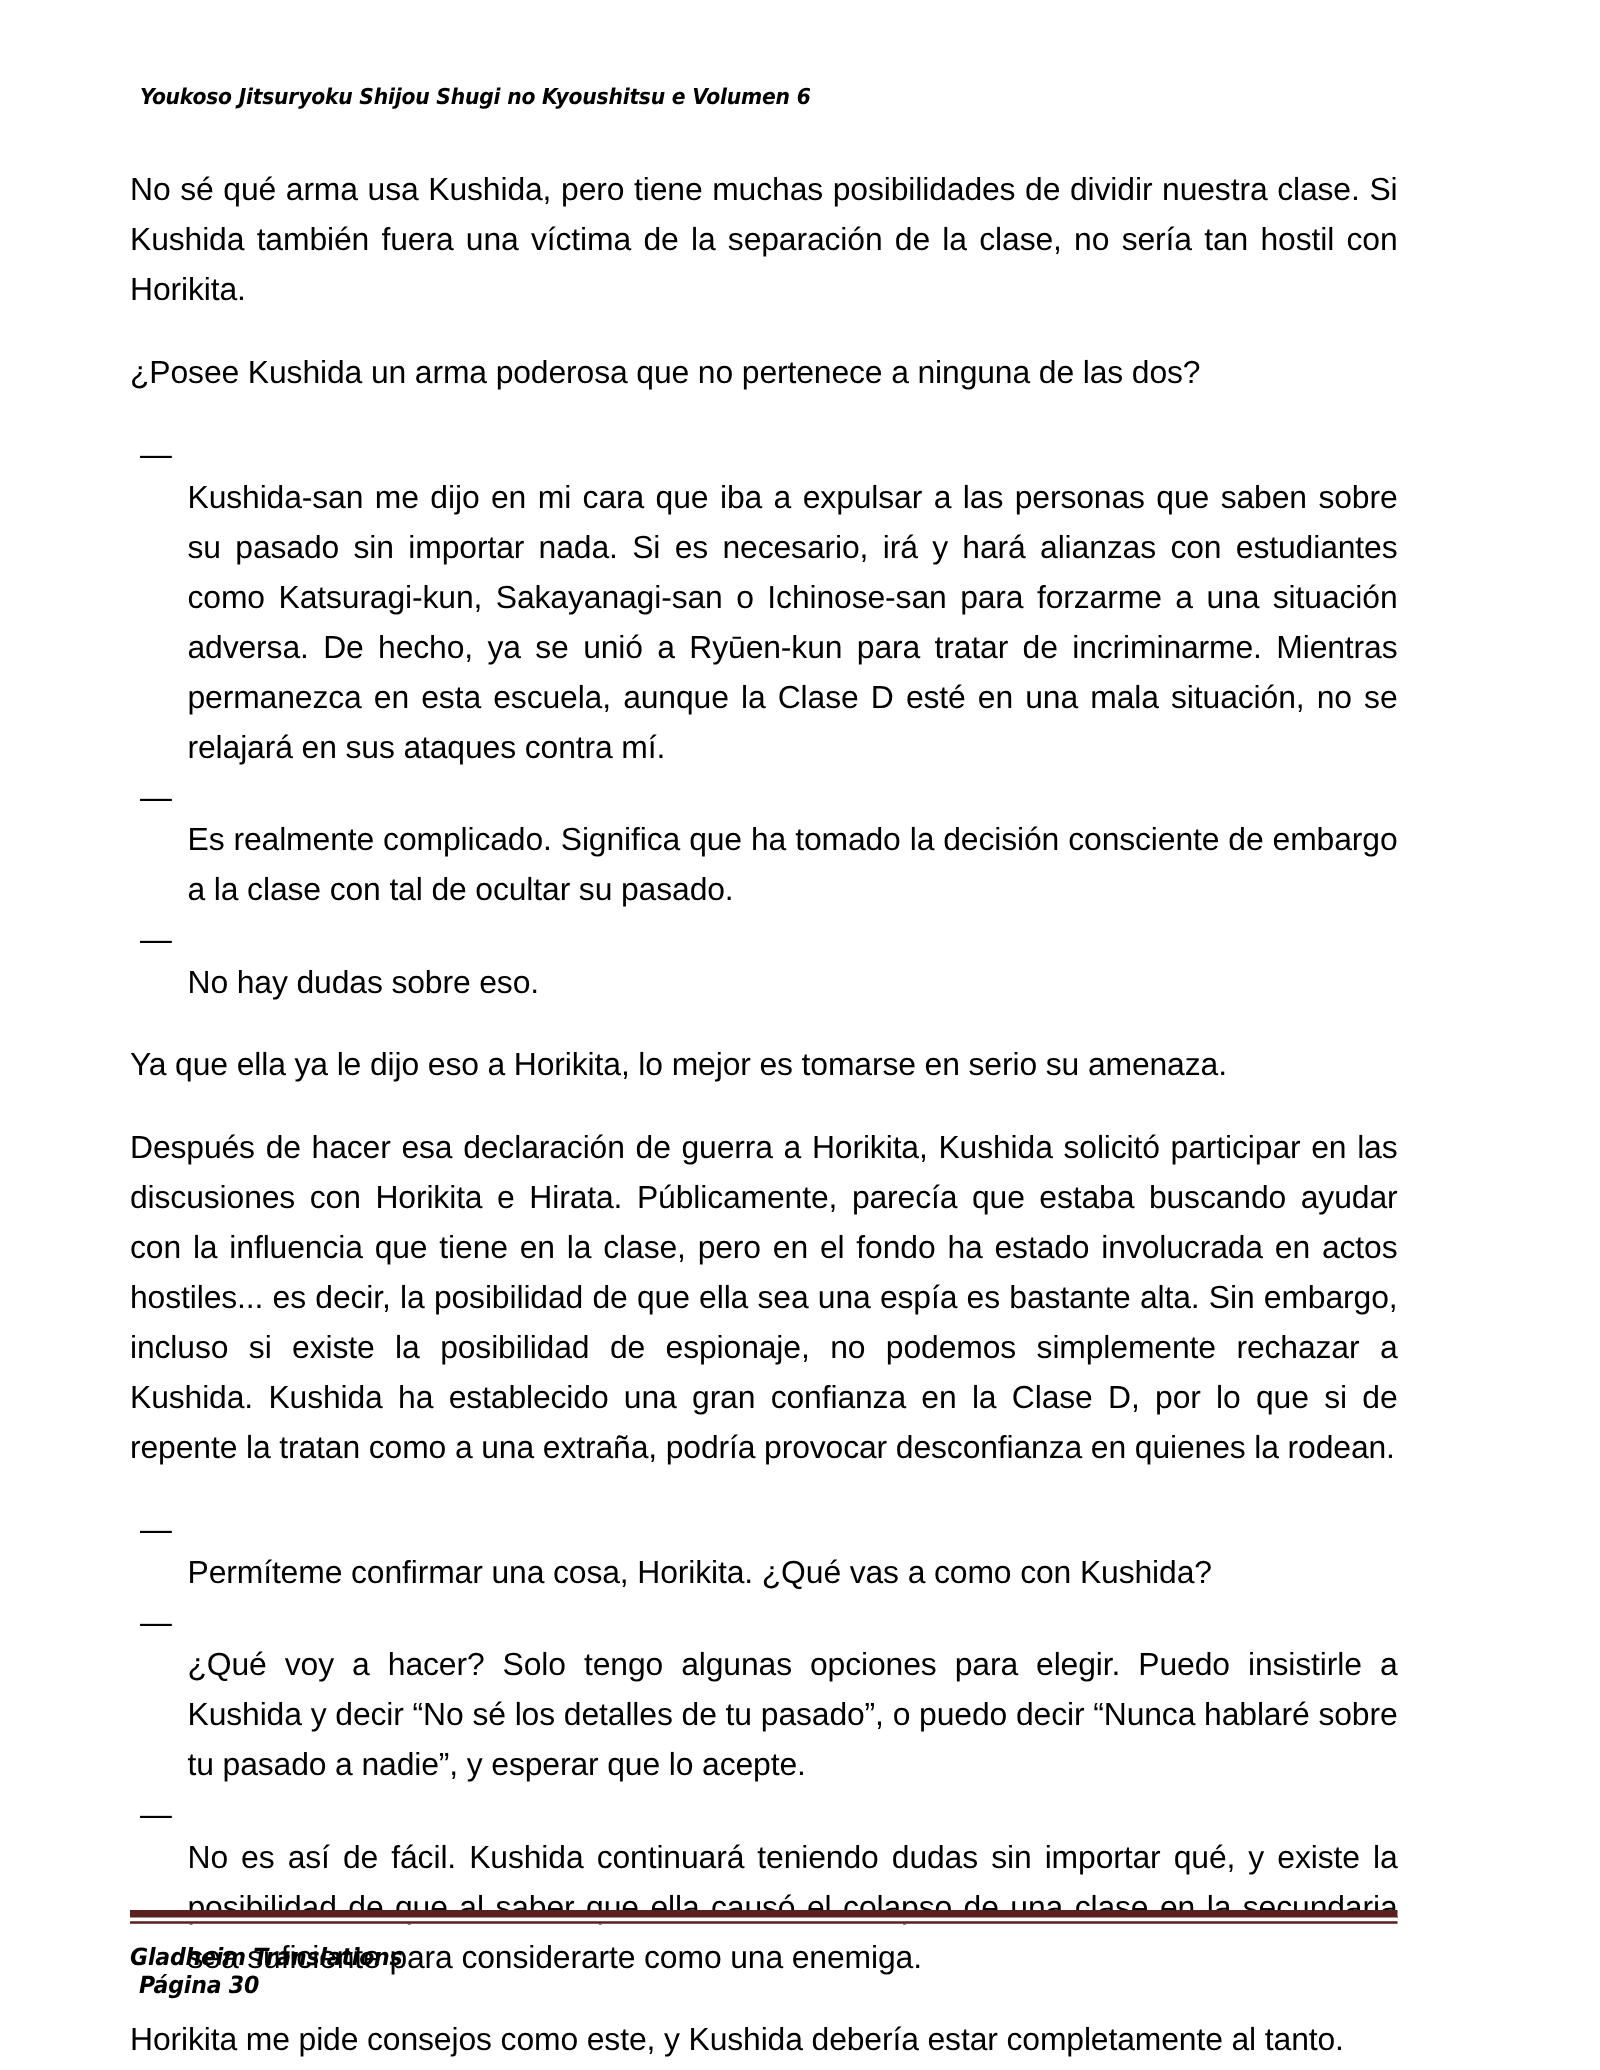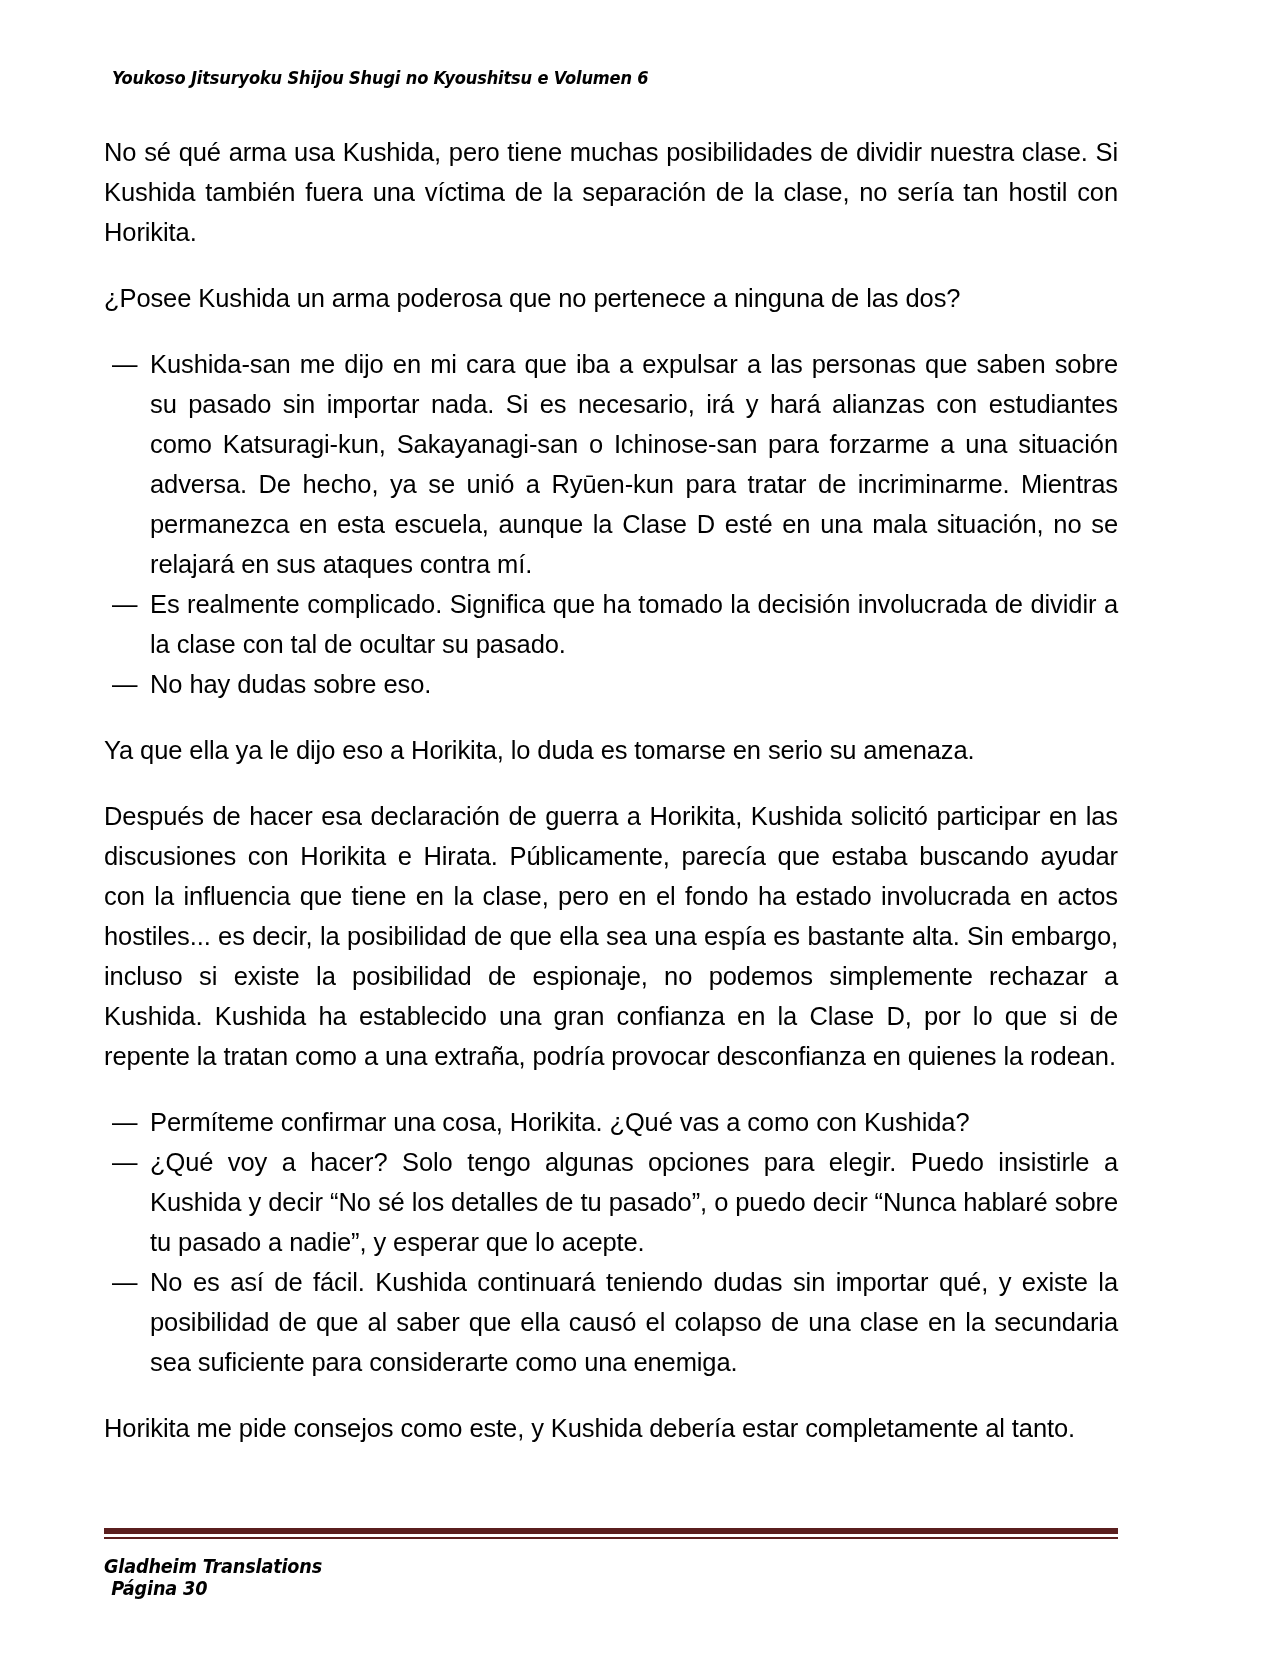--- a/index.html
+++ b/index.html
@@ -78,20 +78,21 @@
   }
   .dash {
     flex: 0 0 auto;
     width: 38px;
     text-align: left;
   }
   .dline-text {
     flex: 1 1 auto;
     text-align: justify;
     text-justify: inter-word;
+    margin-top: 34px;
   }
 
   
   .page-footer {
     position: absolute;
     left: 104px;
     top: 1528px;
     width: 1014px;
   }
   .footer-rule {
@@ -136,29 +137,29 @@
 
     <p class="para nojust">¿Posee Kushida un arma poderosa que no pertenece a ninguna de las dos?</p>
 
     <div class="dialogue-block">
       <div class="dialogue-line">
         <span class="dash">—</span>
         <span class="dline-text">Kushida-san me dijo en mi cara que iba a expulsar a las personas que saben sobre su pasado sin importar nada. Si es necesario, irá y hará alianzas con estudiantes como Katsuragi-kun, Sakayanagi-san o Ichinose-san para forzarme a una situación adversa. De hecho, ya se unió a Ryūen-kun para tratar de incriminarme. Mientras permanezca en esta escuela, aunque la Clase D esté en una mala situación, no se relajará en sus ataques contra mí.</span>
       </div>
       <div class="dialogue-line">
         <span class="dash">—</span>
-        <span class="dline-text">Es realmente complicado. Significa que ha tomado la decisión involucrada de dividir a la clase con tal de ocultar su pasado.</span>
+        <span class="dline-text">Es realmente complicado. Significa que ha tomado la decisión consciente de embargo a la clase con tal de ocultar su pasado.</span>
       </div>
       <div class="dialogue-line">
         <span class="dash">—</span>
         <span class="dline-text">No hay dudas sobre eso.</span>
       </div>
     </div>
 
-    <p class="para nojust">Ya que ella ya le dijo eso a Horikita, lo duda es tomarse en serio su amenaza.</p>
+    <p class="para nojust">Ya que ella ya le dijo eso a Horikita, lo mejor es tomarse en serio su amenaza.</p>
 
     <p class="para">Después de hacer esa declaración de guerra a Horikita, Kushida solicitó participar en las discusiones con Horikita e Hirata. Públicamente, parecía que estaba buscando ayudar con la influencia que tiene en la clase, pero en el fondo ha estado involucrada en actos hostiles... es decir, la posibilidad de que ella sea una espía es bastante alta. Sin embargo, incluso si existe la posibilidad de espionaje, no podemos simplemente rechazar a Kushida. Kushida ha establecido una gran confianza en la Clase D, por lo que si de repente la tratan como a una extraña, podría provocar desconfianza en quienes la rodean.</p>
 
     <div class="dialogue-block">
       <div class="dialogue-line">
         <span class="dash">—</span>
         <span class="dline-text">Permíteme confirmar una cosa, Horikita. ¿Qué vas a como con Kushida?</span>
       </div>
       <div class="dialogue-line">
         <span class="dash">—</span>

